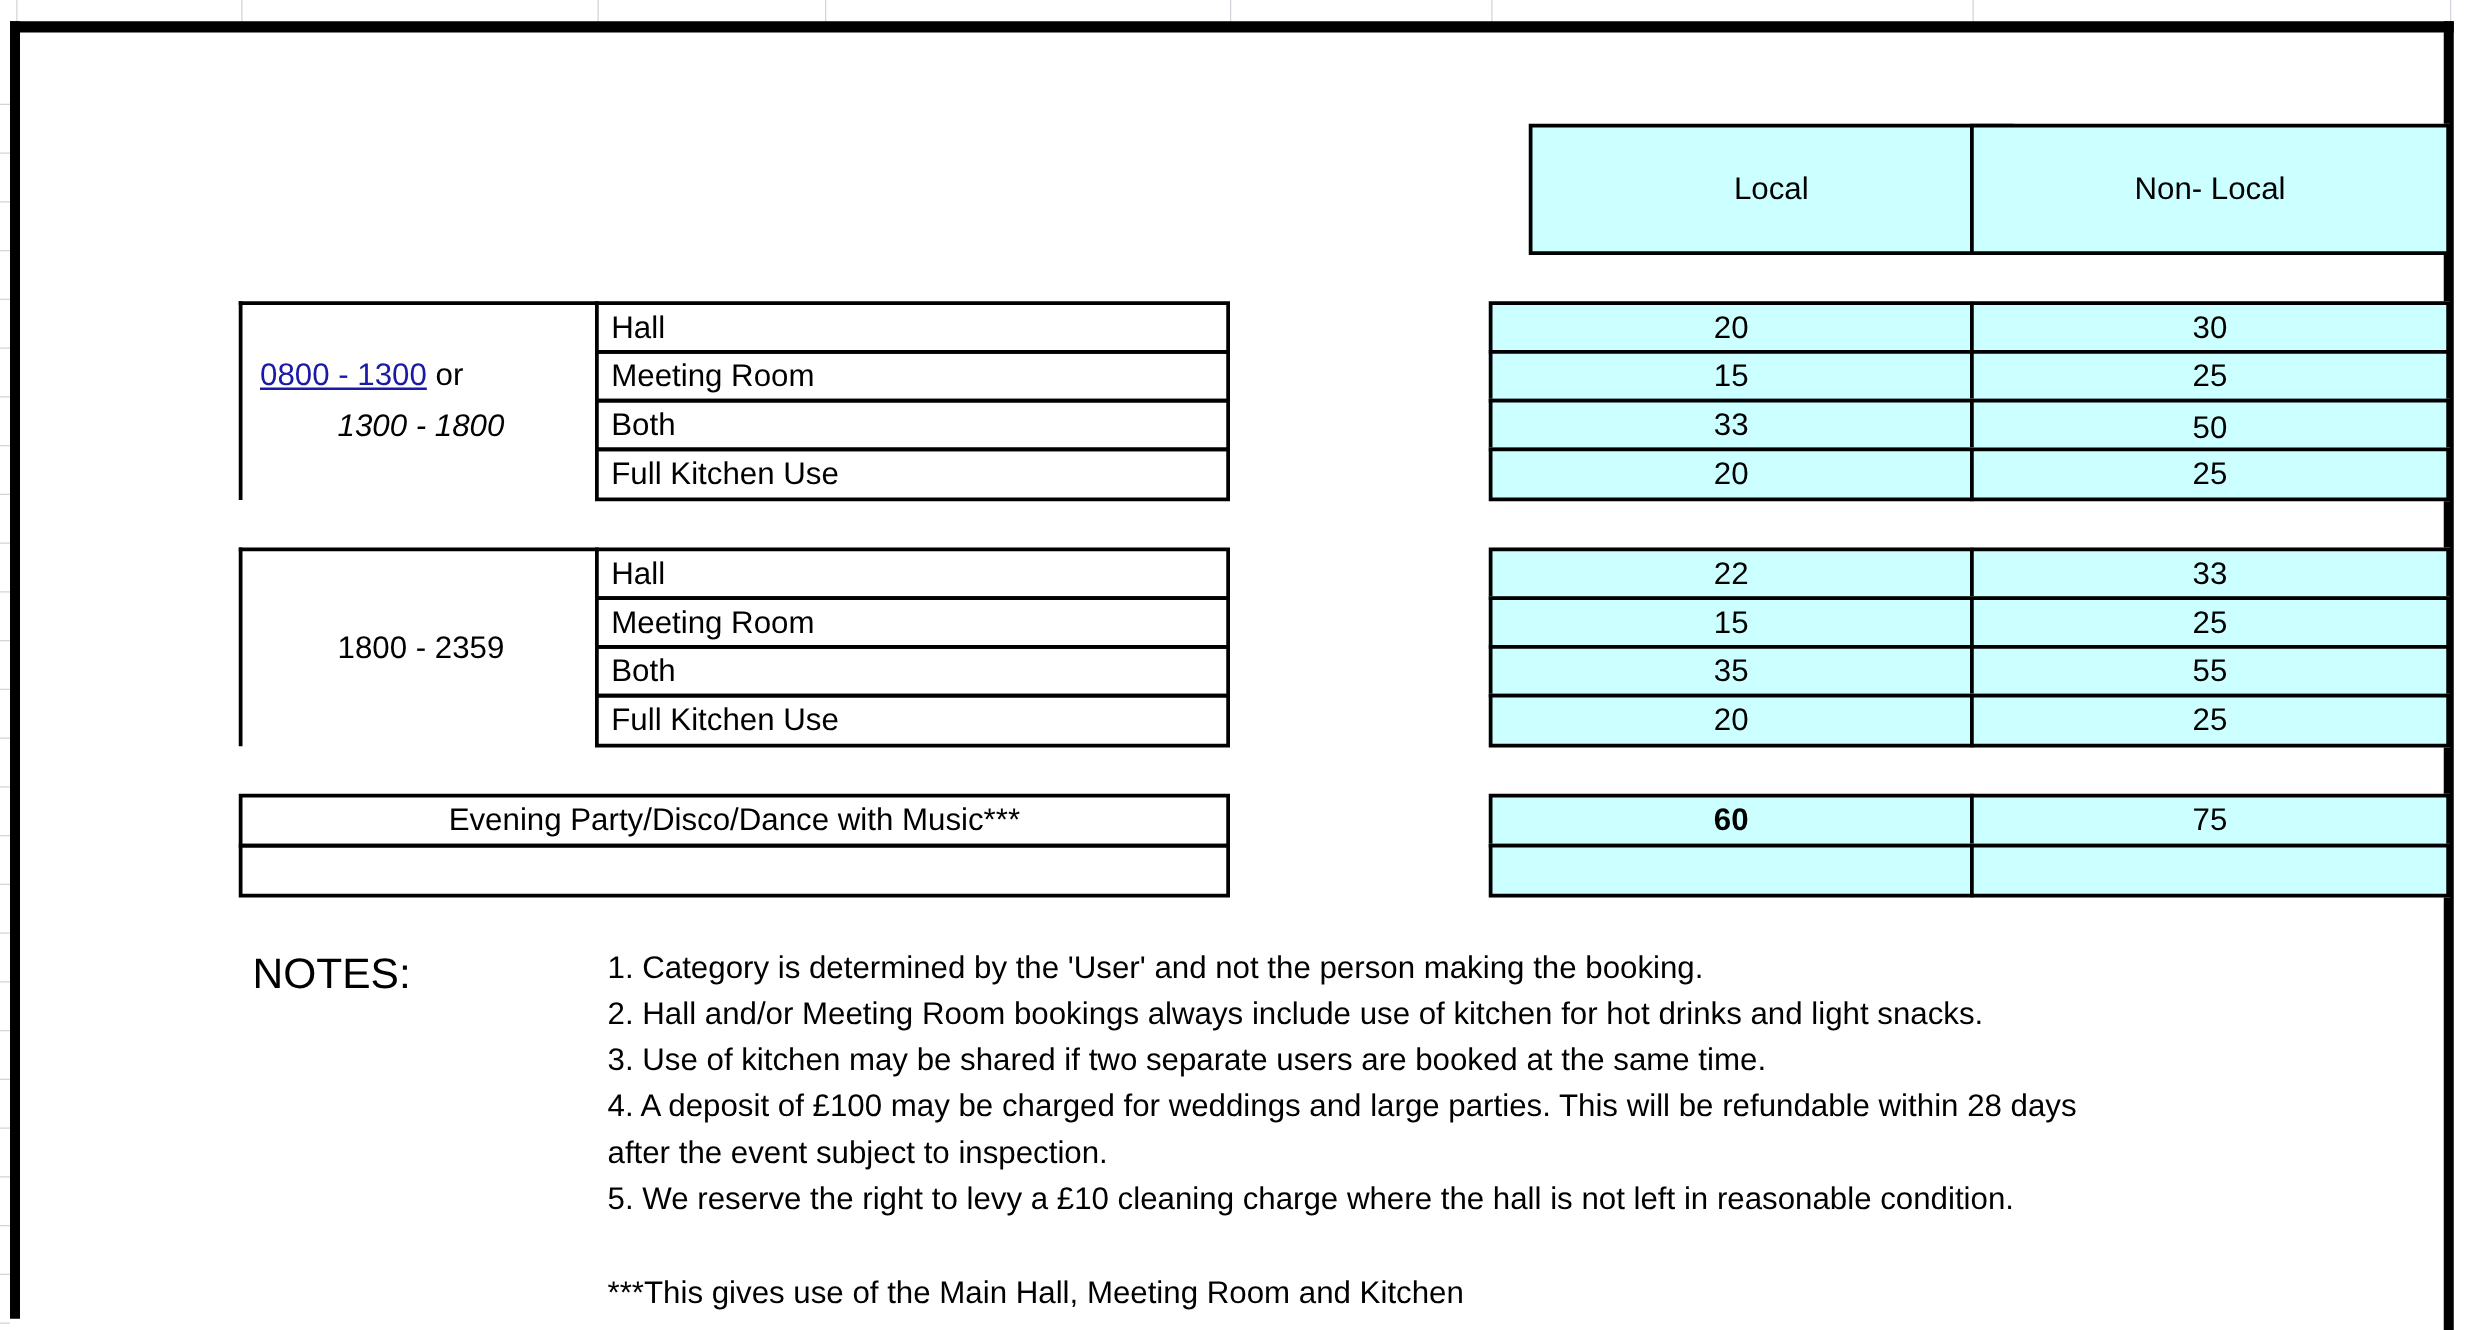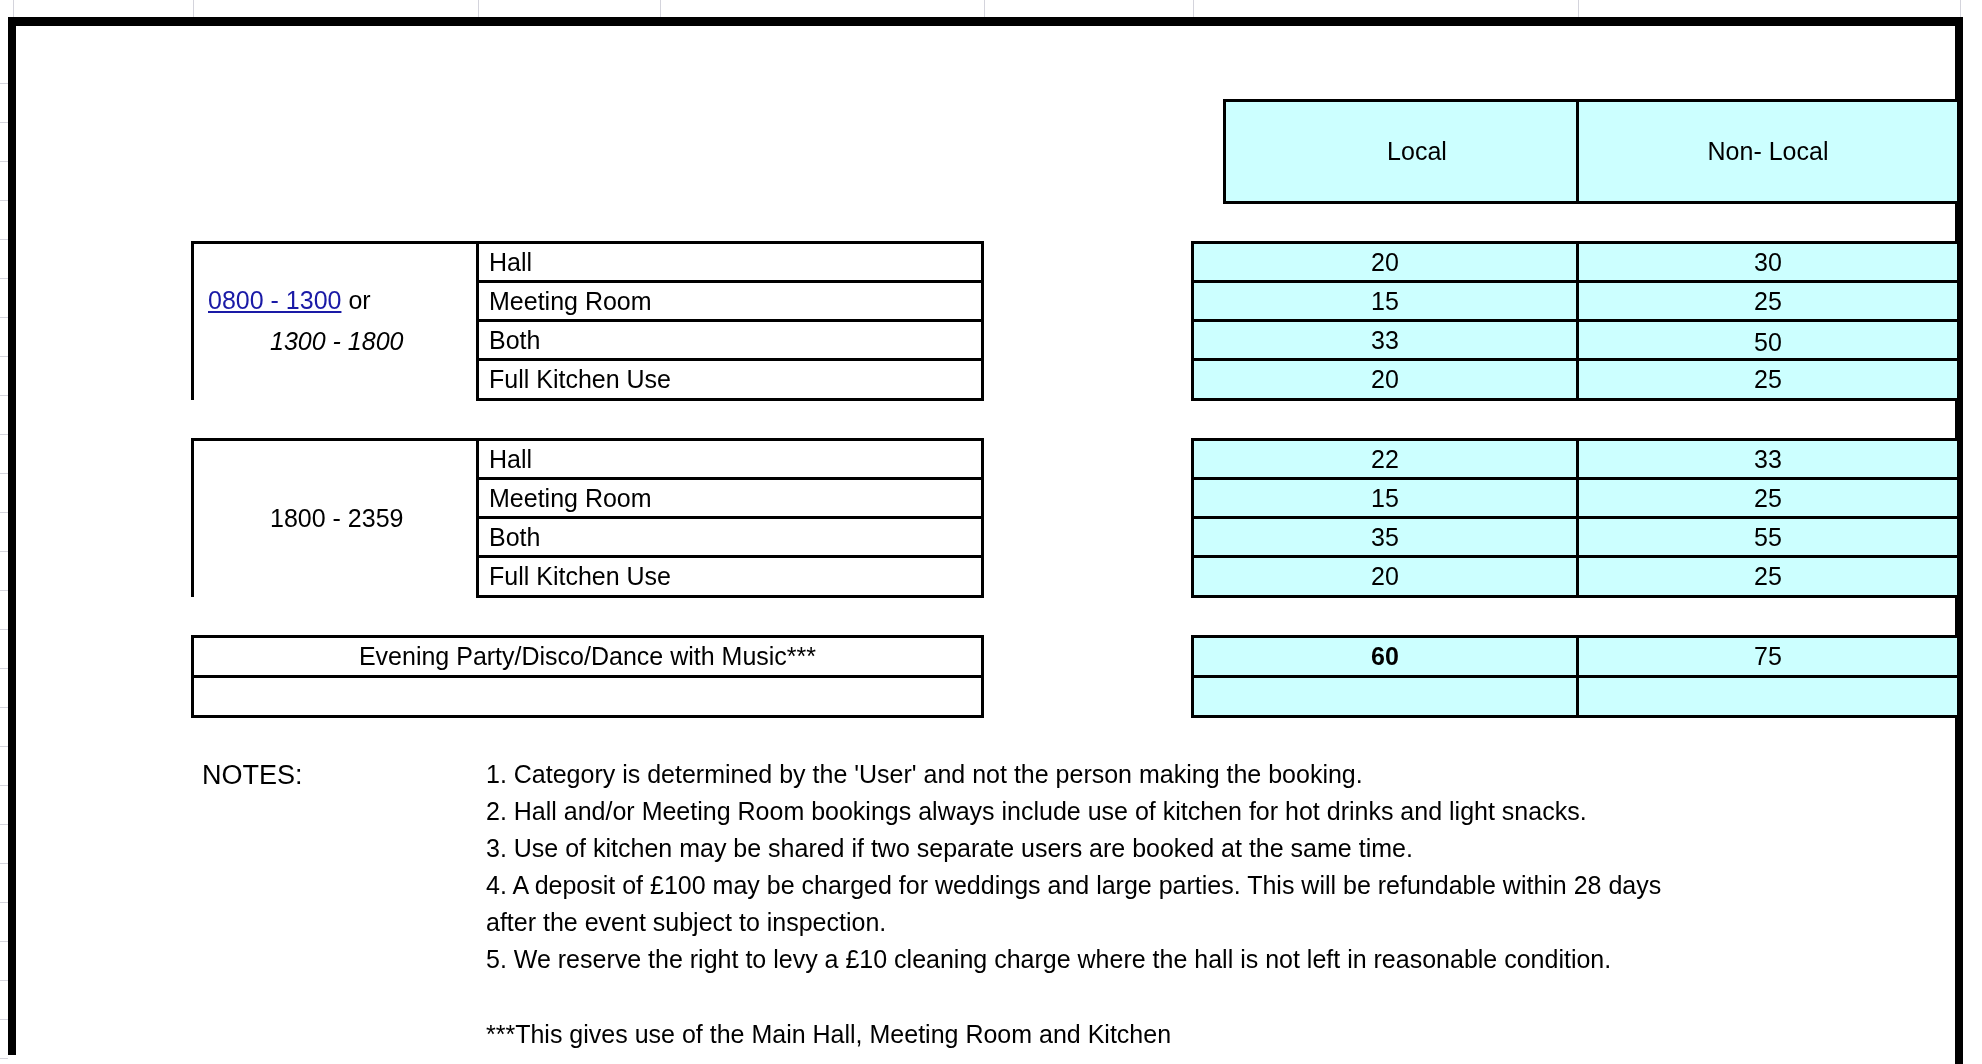--- a/index.html
+++ b/index.html
@@ -27,21 +27,21 @@
   }
   .center { justify-content: center; }
   .boxed { border: 3px solid #000; }
 
   .hdr { font-size: 25px; }
   .row-label { padding-left: 10px; }
 
   .time-label { position: absolute; font-size: 25px; white-space: nowrap; }
   .link { color: #1a1aa6; text-decoration: underline; cursor: pointer; }
 
-  .notes-title { position: absolute; left: 202px; top: 760px; font-size: 27px; }
+  .notes-title { position: absolute; left: 202px; top: 760px; font-size: 34px; }
   .note-line { position: absolute; left: 486px; font-size: 25px; white-space: nowrap; }
 </style>
 </head>
 <body>
 
 <div class="vgrid" style="left:13px"></div>
 <div class="vgrid" style="left:193px"></div>
 <div class="vgrid" style="left:478px"></div>
 <div class="vgrid" style="left:660px"></div>
 <div class="vgrid" style="left:984px"></div>

